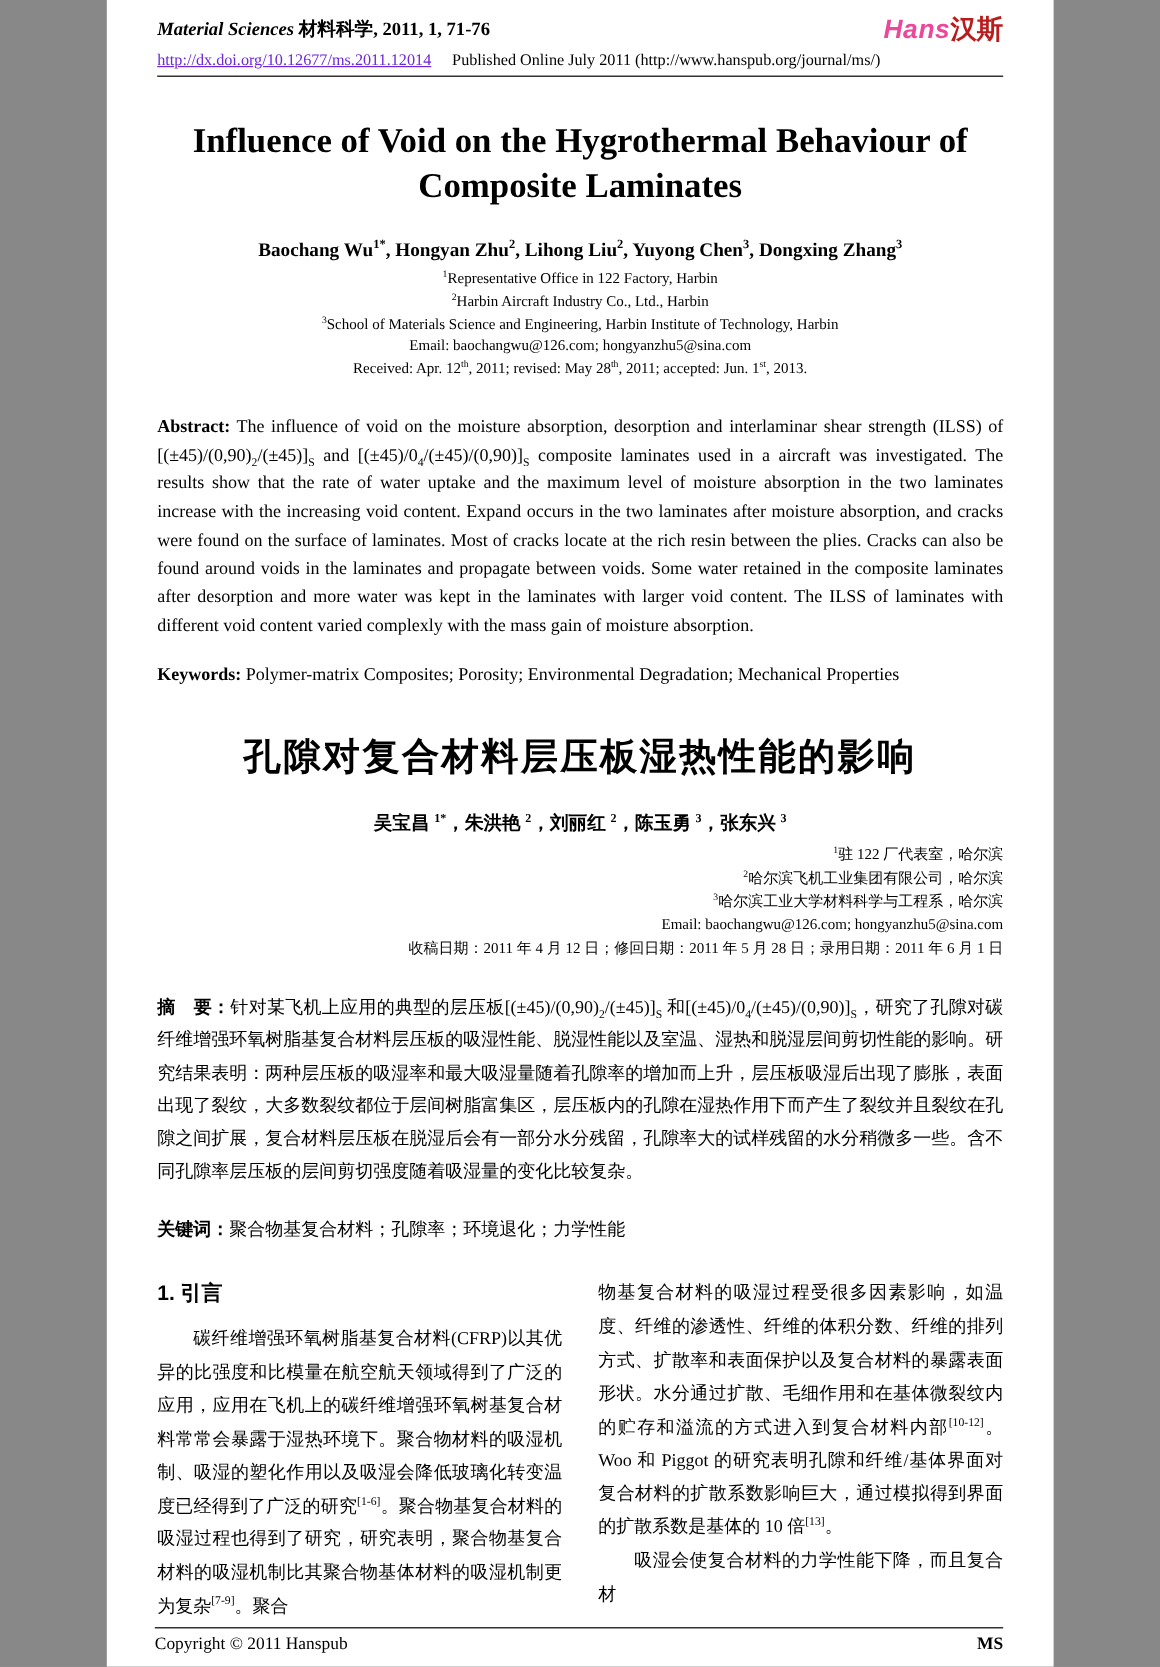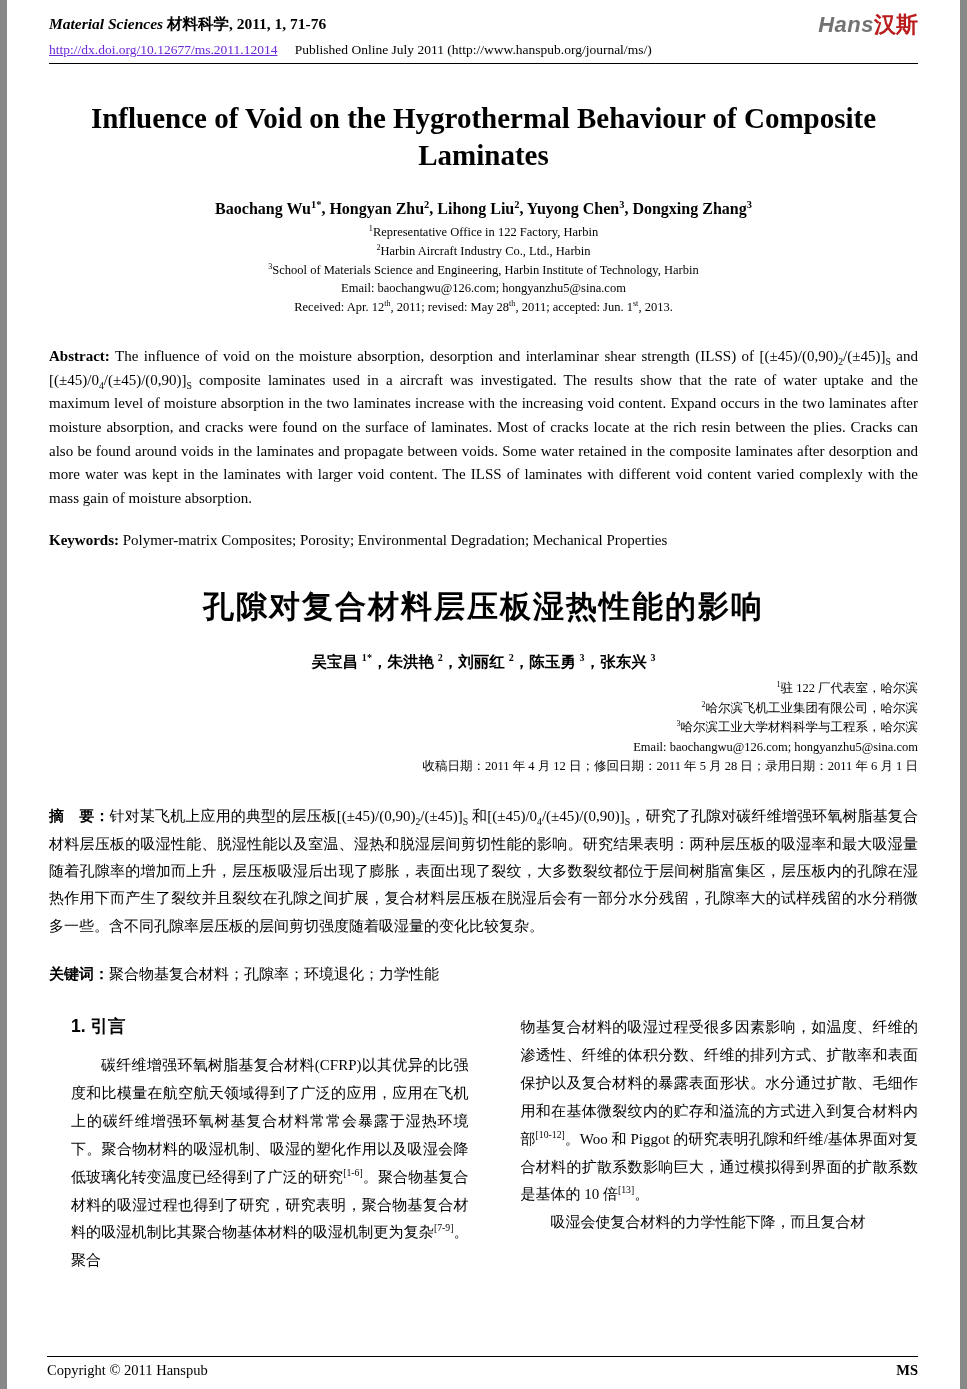--- a/index.html
+++ b/index.html
@@ -1,37 +1,37 @@
 <!DOCTYPE html>
 <html><head>
 <meta charset="utf-8">
 <style>
   * { box-sizing: border-box; }
   html, body { margin: 0; padding: 0; background: #888; }
   .page {
-    width: 953px;
+    width: 789px;
     height: 1389px;
     margin: 0 auto;
     background: #ffffff;
     position: relative;
     font-family: "Liberation Serif", "DejaVu Serif", serif;
     color: #000;
     padding: 10px 42px 0 42px;
     overflow: hidden;
   }
   .b { font-weight: bold; }
   .i { font-style: italic; }
   sup { font-size: 0.65em; line-height: 0; }
   sub { font-size: 0.65em; line-height: 0; }
 
   
   .hrow { display: flex; justify-content: space-between; align-items: flex-start; }
   .jtitle { font-size: 15.5px; font-weight: bold; padding-top: 4px; }
   .logo { font-family: "Liberation Sans", "DejaVu Sans", sans-serif; font-size: 22px; font-weight: bold; white-space: nowrap; }
-  .logo-hans { color: #737373; font-style: italic; letter-spacing: 0.5px; }
+  .logo-hans { color: #ec4899; font-style: italic; letter-spacing: 0.5px; }
   .logo-cn { color: #b91c1c; }
   .doi-line { font-size: 13.5px; margin-top: 2px; }
   .link { color: #6d28d9; text-decoration: underline; cursor: pointer; }
   .pub { margin-left: 14px; }
   hr.rule { border: none; border-top: 1px solid #000; margin: 5px 0 0 0; }
 
   
   .title-en {
     font-size: 29px; font-weight: bold; text-align: center;
     line-height: 1.28; max-width: 790px; margin: 36px auto 0 auto;
@@ -51,21 +51,21 @@
     font-size: 31px; font-weight: bold; margin: 34px 0 0 0; letter-spacing: 2px;
   }
   .authors-cn { text-align: center; font-weight: bold; font-size: 15.5px; margin: 24px 0 0 0; }
   .affils-cn { text-align: right; font-size: 12.5px; line-height: 1.55; margin-top: 6px; }
   .abstract-cn { margin-top: 26px; font-size: 15px; line-height: 1.82; }
   .keywords-cn { margin-top: 20px; font-size: 15px; line-height: 1.82; }
   .label-cn { font-family: "Liberation Sans", "DejaVu Sans", sans-serif; font-weight: bold; }
 
   
   .columns { display: flex; gap: 30px; margin-top: 26px; }
-  .col { flex: 1; min-width: 0; margin-left: 22px; }
+  .col { flex: 1; min-width: 0; }
   .sec-heading {
     font-family: "Liberation Sans", "DejaVu Sans", sans-serif;
     font-size: 17.5px; font-weight: bold; margin: 0 0 14px 0;
   }
   .body-para { text-align: justify; font-size: 15px; line-height: 1.86; margin: 0; }
   .indent { text-indent: 2em; }
 
   
   .footer { position: absolute; left: 40px; right: 42px; bottom: 10px; }
   .frow { display: flex; justify-content: space-between; font-size: 14.5px; margin-top: 5px; }

